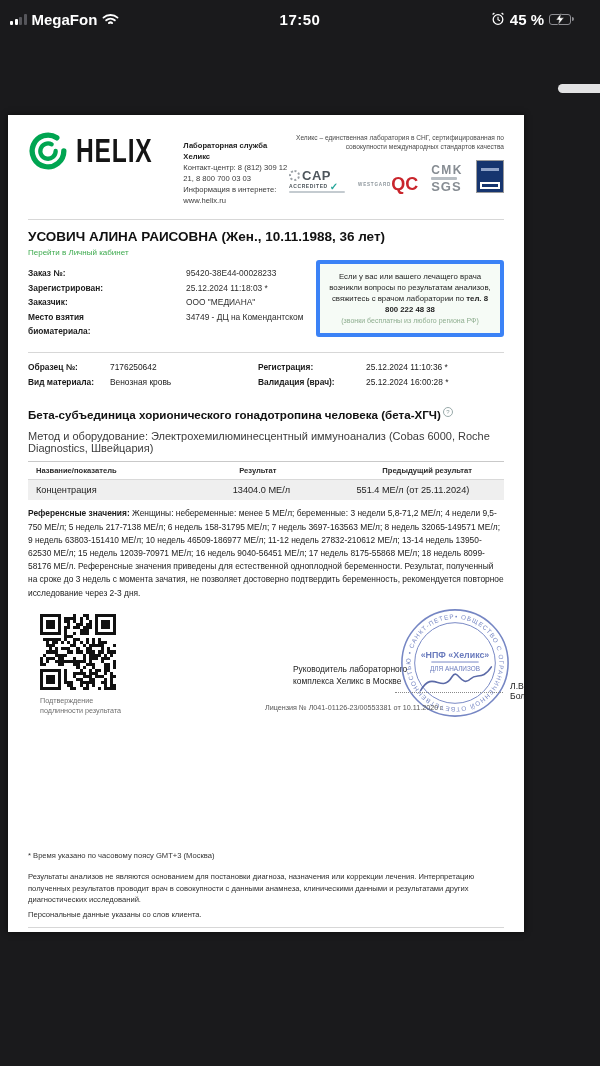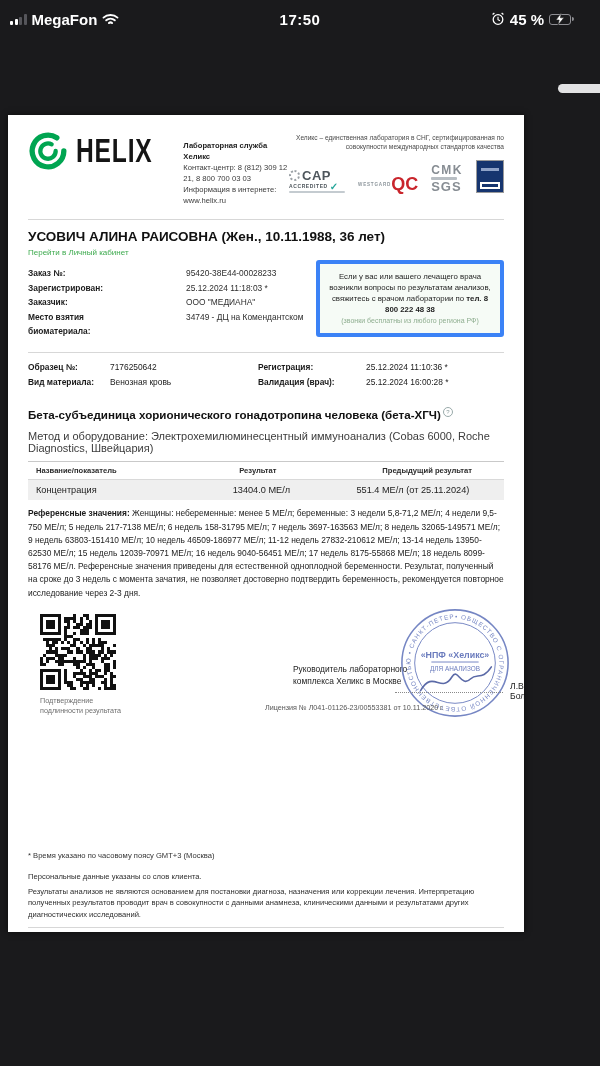--- a/index.html
+++ b/index.html
@@ -530,20 +530,20 @@
           <text x="60" y="68" text-anchor="middle" font-size="6.5" fill="#5a6db6" font-family="Liberation Sans, sans-serif">ДЛЯ АНАЛИЗОВ</text>
           <path d="M25 88 C38 66 46 92 57 74 C63 64 66 86 76 76 C82 70 88 78 97 64" stroke="#4a5a9e" stroke-width="1.6" fill="none" stroke-linecap="round"></path>
         </svg>
         <div class="sig-line"></div>
         <div class="head-name">Л.В. Болотина</div>
         <div class="license">Лицензия № Л041-01126-23/00553381 от 10.11.2020 г.</div>
       </div>
 
       <div class="doc-footer">
         <div class="tz-note">* Время указано по часовому поясу GMT+3 (Москва)</div>
+        <p class="fnote">Результаты анализов не являются основанием для постановки диагноза, назначения или коррекции лечения. Интерпретацию полученных результатов проводит врач в совокупности с данными анамнеза, клиническими данными и результатами других диагностических исследований.</p>
         <p class="fnote">Персональные данные указаны со слов клиента.</p>
-        <p class="fnote">Результаты анализов не являются основанием для постановки диагноза, назначения или коррекции лечения. Интерпретацию полученных результатов проводит врач в совокупности с данными анамнеза, клиническими данными и результатами других диагностических исследований.</p>
         <hr class="hr hr3">
       </div>
 
     </div>
   </div>
 </div>
 
 </body></html>

